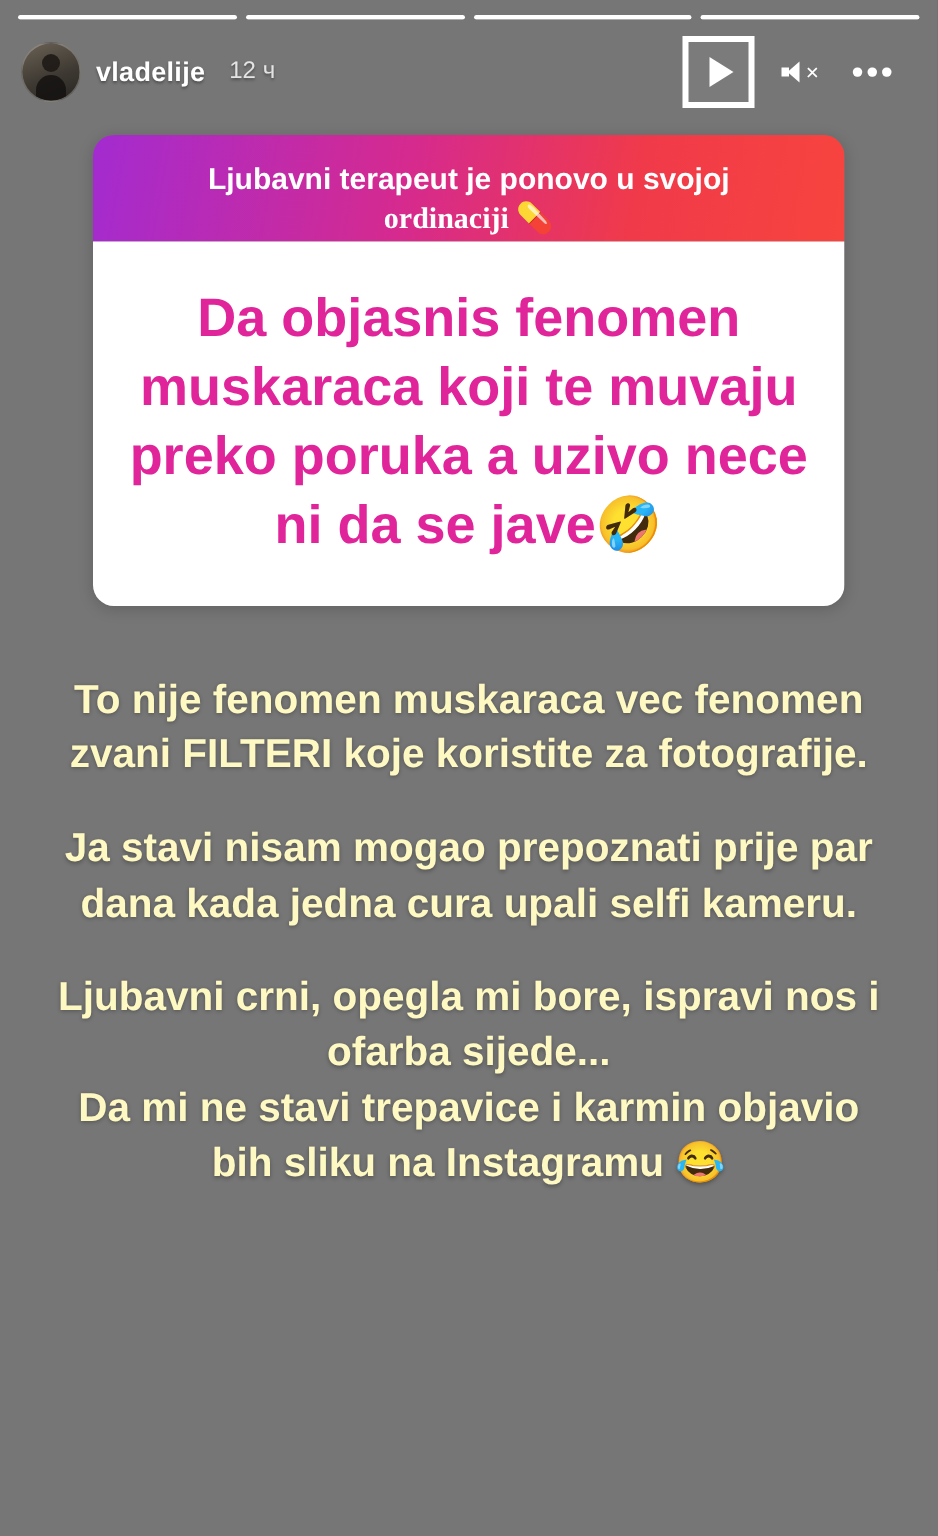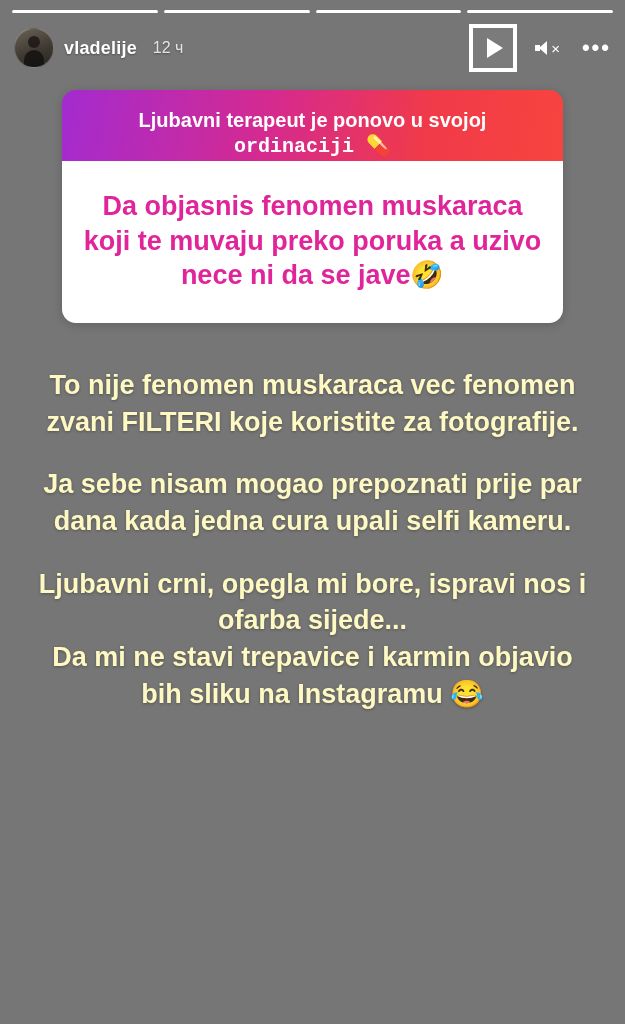--- a/index.html
+++ b/index.html
@@ -42,21 +42,21 @@
     display: block;
     height: 100%;
     background: #ffffff;
     border-radius: 2px;
   }
 
   
   .header {
     display: flex;
     align-items: center;
-    padding: 10px 14px 6px 14px;
+    padding: 10px 28px 6px 14px;
     gap: 10px;
   }
   .avatar {
     width: 38px;
     height: 38px;
     border-radius: 50%;
     background: linear-gradient(160deg,#6b6255 0%,#3f3a33 55%,#272522 100%);
     flex: 0 0 auto;
     position: relative;
     overflow: hidden;
@@ -179,40 +179,40 @@
     font-weight: bold;
     line-height: 1.28;
   }
   .card-body {
     background: #ffffff;
     padding: 28px 18px 30px 18px;
     text-align: center;
   }
   .card-body .qtext {
     color: #e0249a;
-    font-size: 27px;
+    font-size: 36px;
     font-weight: bold;
     line-height: 1.28;
   }
 
   
   .answer {
     margin: 44px 30px 0 30px;
     text-align: center;
     color: #fef9c3;
     font-size: 27px;
     font-weight: bold;
     line-height: 1.36;
     text-shadow: 0 1px 3px rgba(0,0,0,0.30);
   }
   .answer p {
     margin: 0 0 26px 0;
   }
   .answer p:last-child { margin-bottom: 0; }
-  .emoji { font-family: Liberation Mono, monospace; }
+  .emoji { font-family: Liberation Serif, serif; }
 </style>
 </head>
 <body>
 
 <div class="story">
 
   <div class="progress-row">
     <div class="progress-seg">
         <span class="fill" style="width:100%"></span>
       </div>
@@ -250,18 +250,18 @@
       <div class="line">Ljubavni terapeut je ponovo u svojoj</div>
       <div class="line emoji">ordinaciji 💊</div>
     </div>
     <div class="card-body">
       <div class="qtext">Da objasnis fenomen muskaraca koji te muvaju preko poruka a uzivo nece ni da se jave🤣</div>
     </div>
   </div>
 
   <div class="answer">
     <p>To nije fenomen muskaraca vec fenomen zvani FILTERI koje koristite za fotografije.</p>
-    <p>Ja sebe nisam mogao prepoznati prije par dana kada jedna cura upali selfi kameru.</p>
+    <p>Ja stavi nisam mogao prepoznati prije par dana kada jedna cura upali selfi kameru.</p>
     <p style="white-space:pre-line">Ljubavni crni, opegla mi bore, ispravi nos i ofarba sijede...
 Da mi ne stavi trepavice i karmin objavio bih sliku na Instagramu 😂</p>
   </div>
 
 </div>
 
 </body></html>

